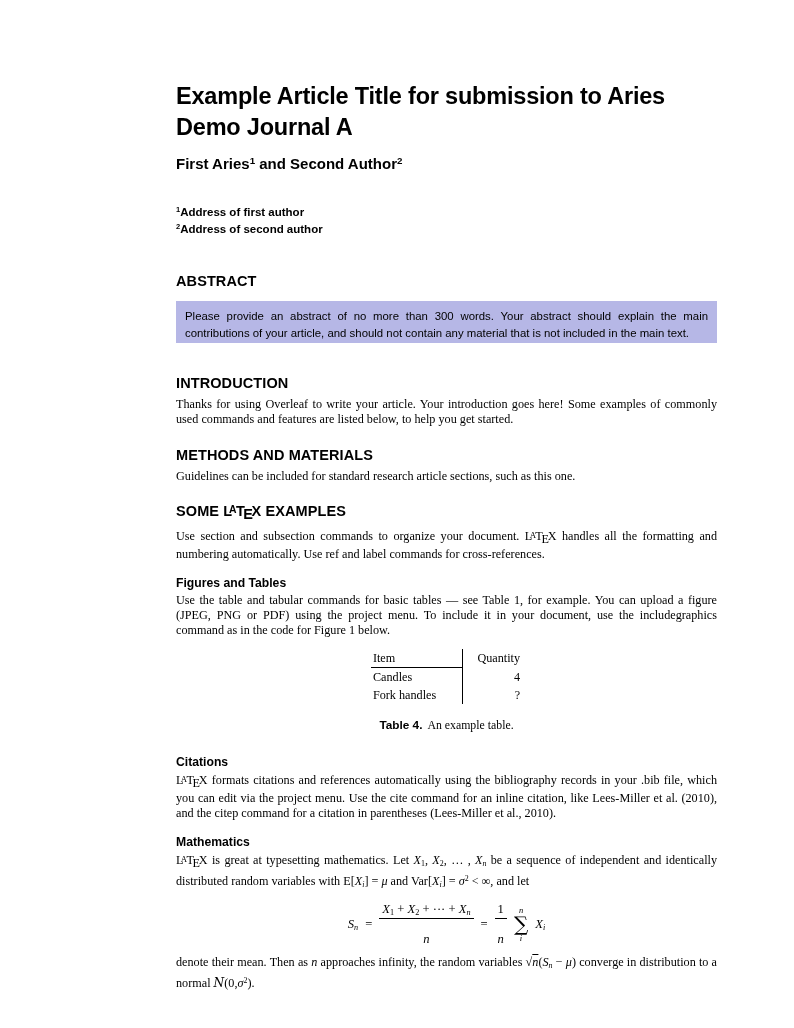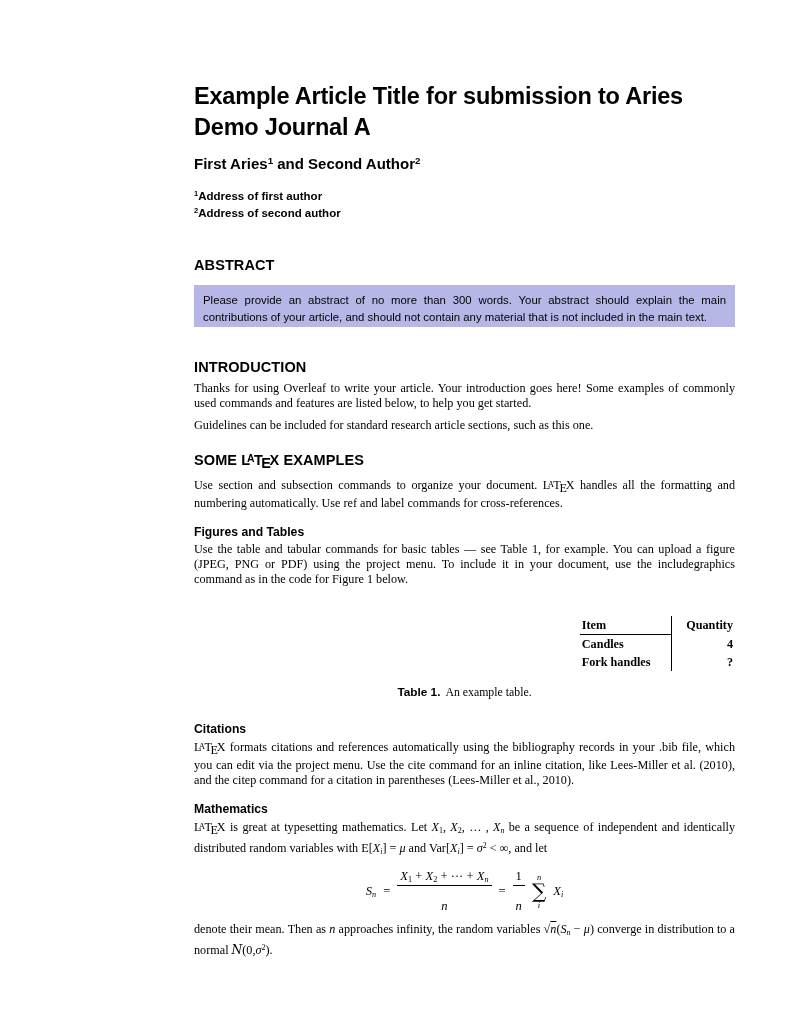--- a/index.html
+++ b/index.html
@@ -7,21 +7,21 @@
   .page {
     position: relative;
     width: 794px;
     height: 1028px;
     background: #ffffff;
     color: #000;
     overflow: hidden;
   }
   .content {
     position: absolute;
-    left: 194px;
+    left: 176px;
     top: 0;
     width: 541px;
     font-family: "Liberation Serif", "DejaVu Serif", serif;
   }
 
   
   .title {
     margin: 81px 0 0 0;
     max-width: 508px;
     font-family: "Liberation Sans", "DejaVu Sans", sans-serif;
@@ -30,21 +30,21 @@
     line-height: 1.32;
     letter-spacing: -0.2px;
   }
   .authors {
     margin-top: 12px;
     font-family: "Liberation Sans", "DejaVu Sans", sans-serif;
     font-weight: bold;
     font-size: 15px;
   }
   .affiliations {
-    margin-top: 16px;
+    margin-top: 32px;
     font-family: "Liberation Sans", "DejaVu Sans", sans-serif;
     font-weight: bold;
     font-size: 11.5px;
     line-height: 1.5;
   }
   .section-heading {
     margin: 0;
     font-family: "Liberation Sans", "DejaVu Sans", sans-serif;
     font-weight: bold;
     font-size: 14.5px;
@@ -88,21 +88,21 @@
   
   .seg-sup { font-size: 0.65em; vertical-align: 0.5em; }
   .seg-sub { font-size: 0.65em; vertical-align: -0.25em; }
   .seg-i   { font-style: italic; }
   .seg-ol  { text-decoration: overline; }
   .seg-lA  { font-size: 0.72em; vertical-align: 0.25em; margin-left: -0.3em; margin-right: -0.08em; }
   .seg-lE  { vertical-align: -0.21em; margin-left: -0.11em; margin-right: -0.1em; }
   .seg-cal { font-style: italic; font-family: "DejaVu Serif", serif; }
 
   
-  .table-wrap { margin-top: 28px; display: flex; justify-content: flex-end; font-weight: bold; }
+  .table-wrap { margin-top: 10px; display: flex; justify-content: center; }
   table.example { border-collapse: collapse; font-size: 12.2px; }
   table.example td {
     padding: 1px 2px;
     line-height: 16px;
   }
   table.example td.c1 { border-right: 1px solid #000; padding-right: 14px; min-width: 92px; }
   table.example td.c2 { padding-left: 14px; text-align: right; min-width: 58px; }
   table.example tr.hdr td.c1 { border-bottom: 1px solid #000; }
 
   .table-caption {
@@ -150,20 +150,21 @@
     <h2 class="section-heading mt-abstract">ABSTRACT</h2>
 
     <div class="abstract-box">
       <span>Please provide an abstract of no more than 300 words. Your abstract should explain the main contributions of your article, and should not contain any material that is not included in the main text.</span>
     </div>
 
 
     <h2 class="section-heading mt-section">INTRODUCTION</h2>
     <p class="para">Thanks for using Overleaf to write your article. Your introduction goes here! Some examples of commonly used commands and features are listed below, to help you get started.</p>
 
+    <h2 class="section-heading mt-section-sm">METHODS AND MATERIALS</h2>
     <p class="para">Guidelines can be included for standard research article sections, such as this one.</p>
 
     <h2 class="section-heading mt-section-sm"><span>SOME L</span><span class="seg-lA">A</span><span>T</span><span class="seg-lE">E</span><span>X EXAMPLES</span></h2>
     <p class="para"><span>Use section and subsection commands to organize your document. </span><span>L</span><span class="seg-lA">A</span><span>T</span><span class="seg-lE">E</span><span>X handles all the formatting and numbering automatically. Use ref and label commands for cross-references.</span></p>
 
     <h3 class="sub-heading">Figures and Tables</h3>
     <p class="para tight">Use the table and tabular commands for basic tables — see Table 1, for example. You can upload a figure (JPEG, PNG or PDF) using the project menu. To include it in your document, use the includegraphics command as in the code for Figure 1 below.</p>
 
     <div class="table-wrap">
       <table class="example">
@@ -178,21 +179,21 @@
           </tr>
           <tr>
             <td class="c1">Fork handles</td>
             <td class="c2">?</td>
           </tr>
         </tbody>
       </table>
     </div>
 
     <div class="table-caption">
-      <span class="cap-label">Table 1.</span><span>An example table.</span>
+      <span class="cap-label">Table 4.</span><span>An example table.</span>
     </div>
 
     <h3 class="sub-heading mt-big">Citations</h3>
     <p class="para tight"><span>L</span><span class="seg-lA">A</span><span>T</span><span class="seg-lE">E</span><span>X formats citations and references automatically using the bibliography records in your .bib file, which you can edit via the project menu. Use the cite command for an inline citation, like Lees-Miller et al. (2010), and the citep command for a citation in parentheses (Lees-Miller et al., 2010).</span></p>
 
     <h3 class="sub-heading">Mathematics</h3>
     <p class="para tight"><span>L</span><span class="seg-lA">A</span><span>T</span><span class="seg-lE">E</span><span>X is great at typesetting mathematics. Let </span><span class="seg-i">X</span><span class="seg-sub">1</span><span>, </span><span class="seg-i">X</span><span class="seg-sub">2</span><span>, … , </span><span class="seg-i">X</span><span class="seg-i seg-sub">n</span><span> be a sequence of independent and identically distributed random variables with E[</span><span class="seg-i">X</span><span class="seg-i seg-sub">i</span><span>] = </span><span class="seg-i">μ</span><span> and Var[</span><span class="seg-i">X</span><span class="seg-i seg-sub">i</span><span>] = </span><span class="seg-i">σ</span><span class="seg-sup">2</span><span> &lt; ∞, and let</span></p>
 
     <div class="equation">
       <span><span class="seg-i">S</span><span class="seg-i seg-sub">n</span></span>

